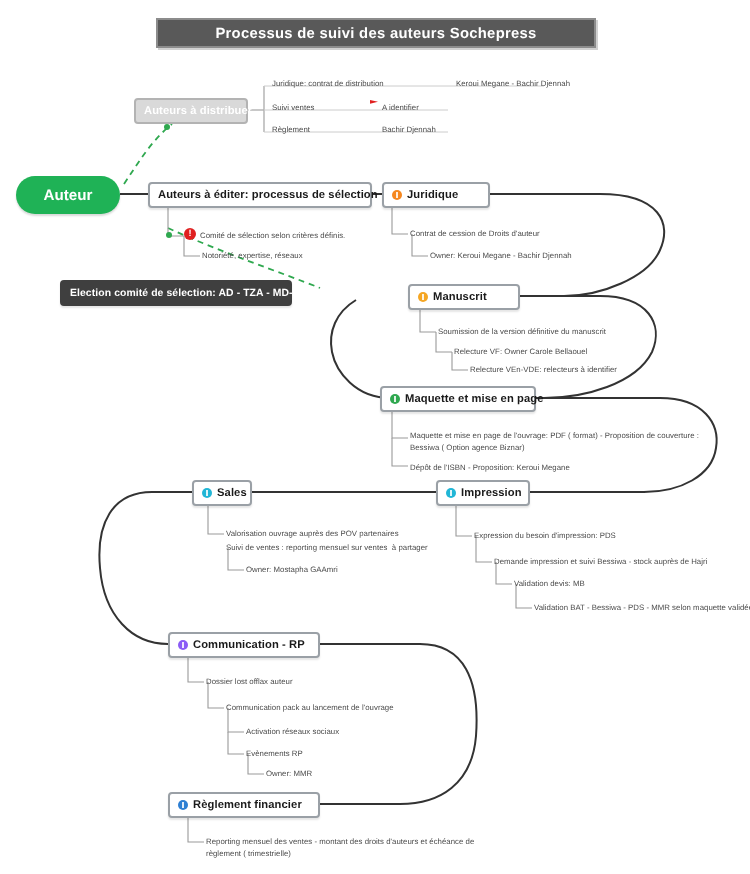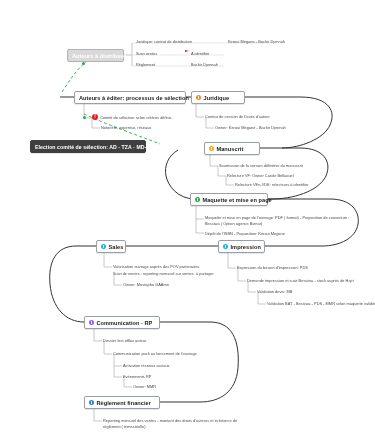--- a/index.html
+++ b/index.html
@@ -241,21 +241,27 @@
 
     <path d="M94 329 L94 341 L102 341" stroke="#9a9a9a" stroke-width="0.55" fill="none"></path>
     <path d="M104 341 L104 354 L112 354" stroke="#9a9a9a" stroke-width="0.55" fill="none"></path>
     <path d="M114 354 L114 366 L122 366" stroke="#9a9a9a" stroke-width="0.55" fill="none"></path>
     <path d="M114 366 L114 377 L122 377" stroke="#9a9a9a" stroke-width="0.55" fill="none"></path>
     <path d="M124 377 L124 387 L132 387" stroke="#9a9a9a" stroke-width="0.55" fill="none"></path>
 
     <path d="M94 409 L94 421 L102 421" stroke="#9a9a9a" stroke-width="0.55" fill="none"></path>
   </svg>
 
-
+  <div class="title-banner">
+    <span>Processus de suivi des auteurs Sochepress</span>
+  </div>
+
+  <div class="root-node">
+    <span>Auteur</span>
+  </div>
 
   <div class="node ghost" style="left:67px; top:49px; width:57px;">
     <span class="nlabel">Auteurs à distribuer</span>
   </div>
   <div class="dotgreen" style="left:82px; top:62px;"></div>
 
   <div class="subitem" style="left:136px; top:39px;">Juridique: contrat de distribution</div>
   <div class="subitem" style="left:228px; top:39px;">Keroui Megane - Bachir Djennah</div>
 
   <div class="subitem" style="left:136px; top:51px;">Suivi ventes</div>

